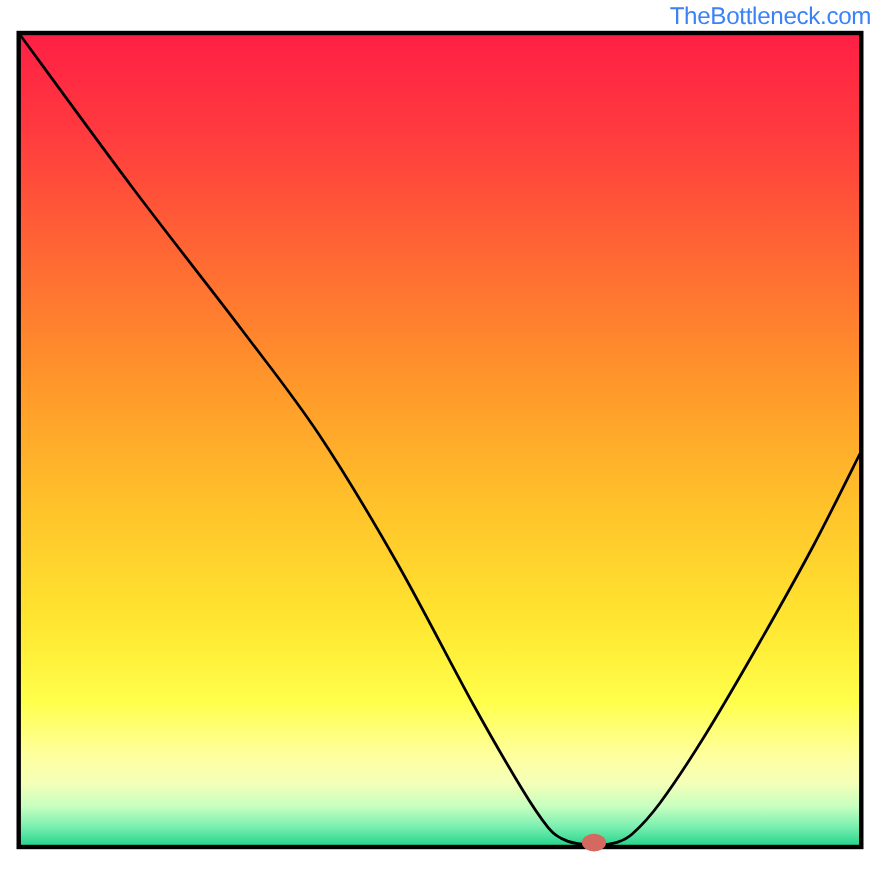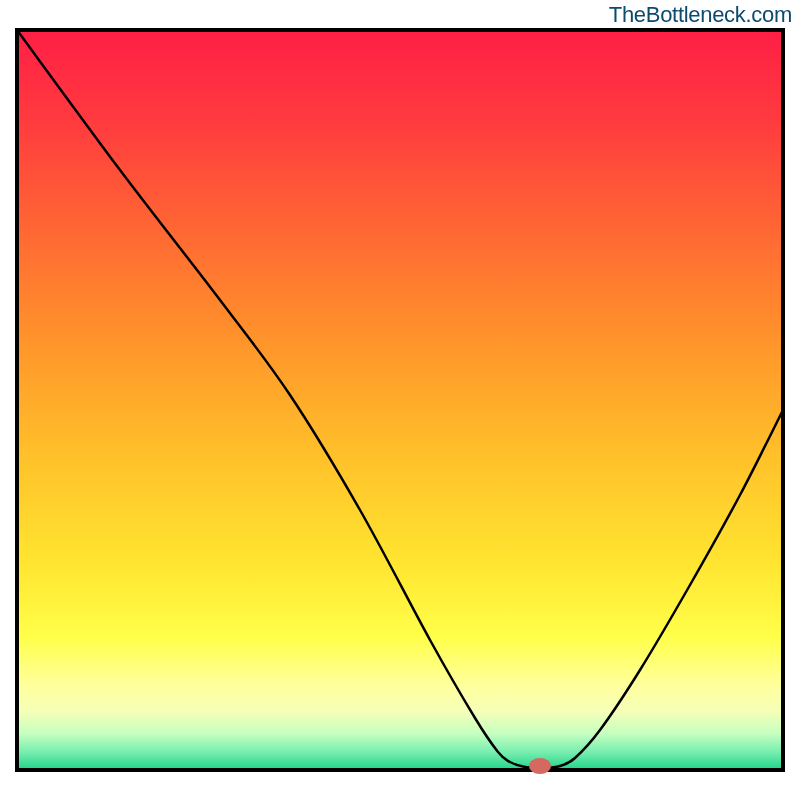--- a/index.html
+++ b/index.html
@@ -14,21 +14,21 @@
     position: relative;
     width: 800px;
     height: 800px;
   }
   .watermark {
     position: absolute;
     top: 2px;
     right: 8px;
     font-size: 22px;
     font-weight: 500;
-    color: #0c4a6e;
+    color: #3b82f6;
     letter-spacing: -0.3px;
     z-index: 10;
   }
   svg {
     display: block;
   }
 </style>
 </head>
 <body>
 

